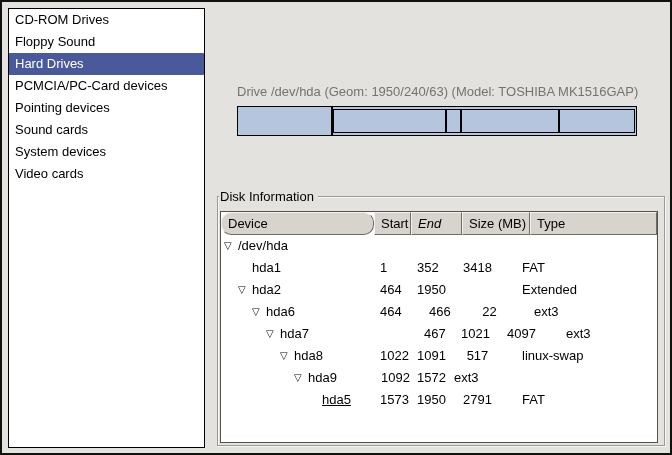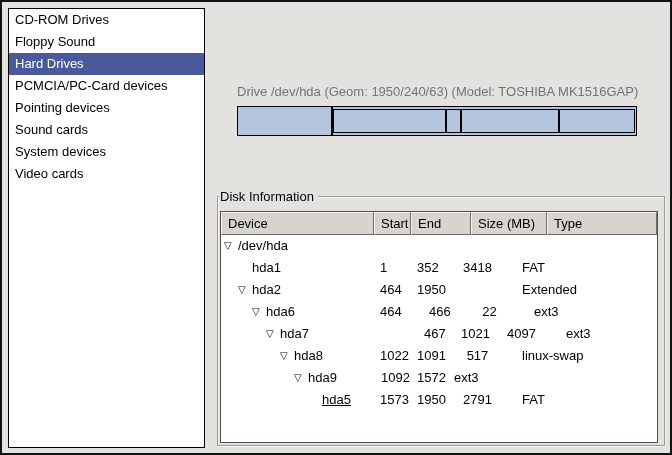--- a/index.html
+++ b/index.html
@@ -127,24 +127,24 @@
       <div class="part-seg" style="left: 95.5897px; width: 113.846px; top: 3px; height: 24px; background: rgb(182, 197, 222);"></div>
       <div class="part-seg" style="left: 209.436px; width: 14.359px; top: 3px; height: 24px; background: rgb(182, 197, 222);"></div>
       <div class="part-seg" style="left: 223.795px; width: 98.6667px; top: 3px; height: 24px; background: rgb(182, 197, 222);"></div>
       <div class="part-seg" style="left: 322.462px; width: 75.5385px; top: 3px; height: 24px; background: rgb(182, 197, 222);"></div>
     </div>
 
   <div class="disk-frame">
     <span class="frame-label">Disk Information</span>
     <div class="disk-table">
       <div class="thead" id="thead">
-          <div class="th" style="width: 153px;">Device</div>
+          <div class="th" style="width: 153px; border-radius: 10px;">Device</div>
           <div class="th" style="width: 37px;">Start</div>
-          <div class="th" style="width: 60px;">End</div>
-          <div class="th" style="width: 76px;">Size (MB)</div>
+          <div class="th" style="width: 51px; font-style: italic;">End</div>
+          <div class="th" style="width: 68px;">Size (MB)</div>
           <div class="th" style="width: 142px; flex: 1 1 0%;">Type</div>
         </div>
       <div class="tbody" id="tbody">
           <div class="trow">
             <div class="td device" style="width: 153px; padding-left: 3px;">
               <span class="expander">▽</span>
               <span>/dev/hda</span>
             </div>
             <div class="td num" style="width: 37px;"></div>
             <div class="td num" style="width: 36px;"></div>

